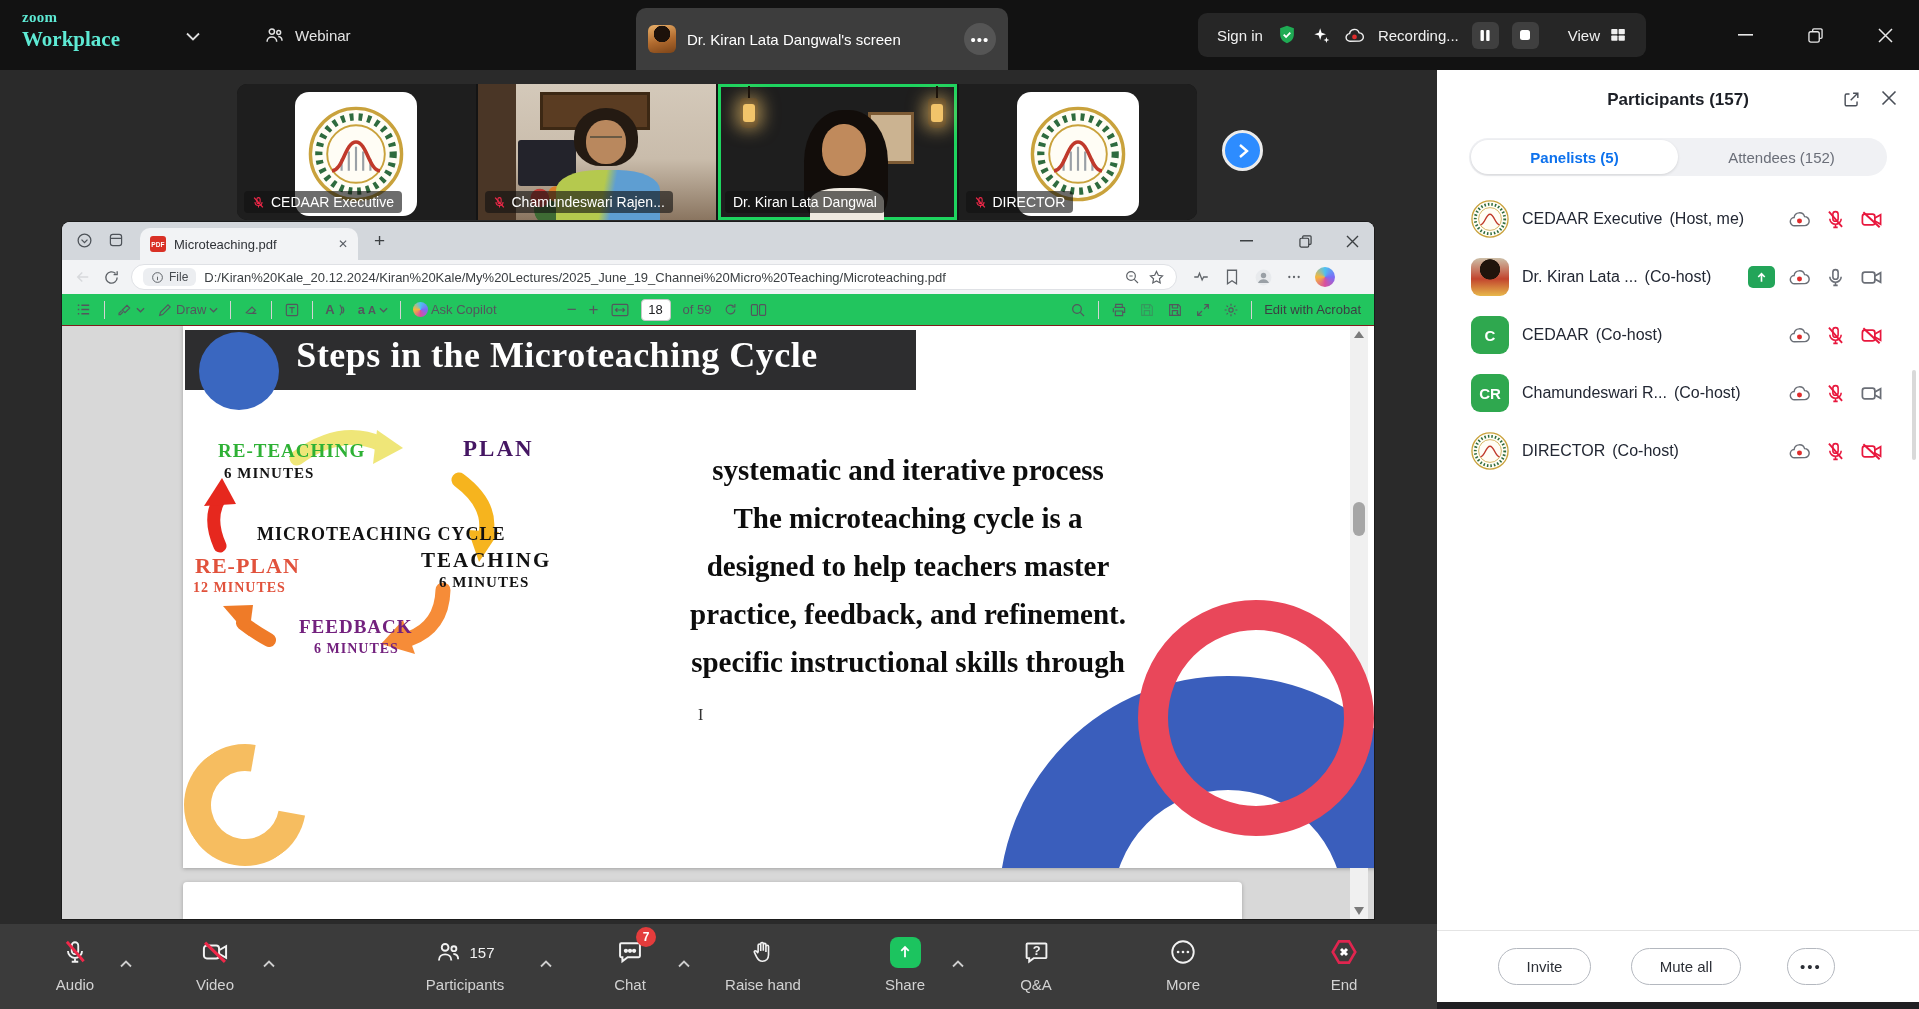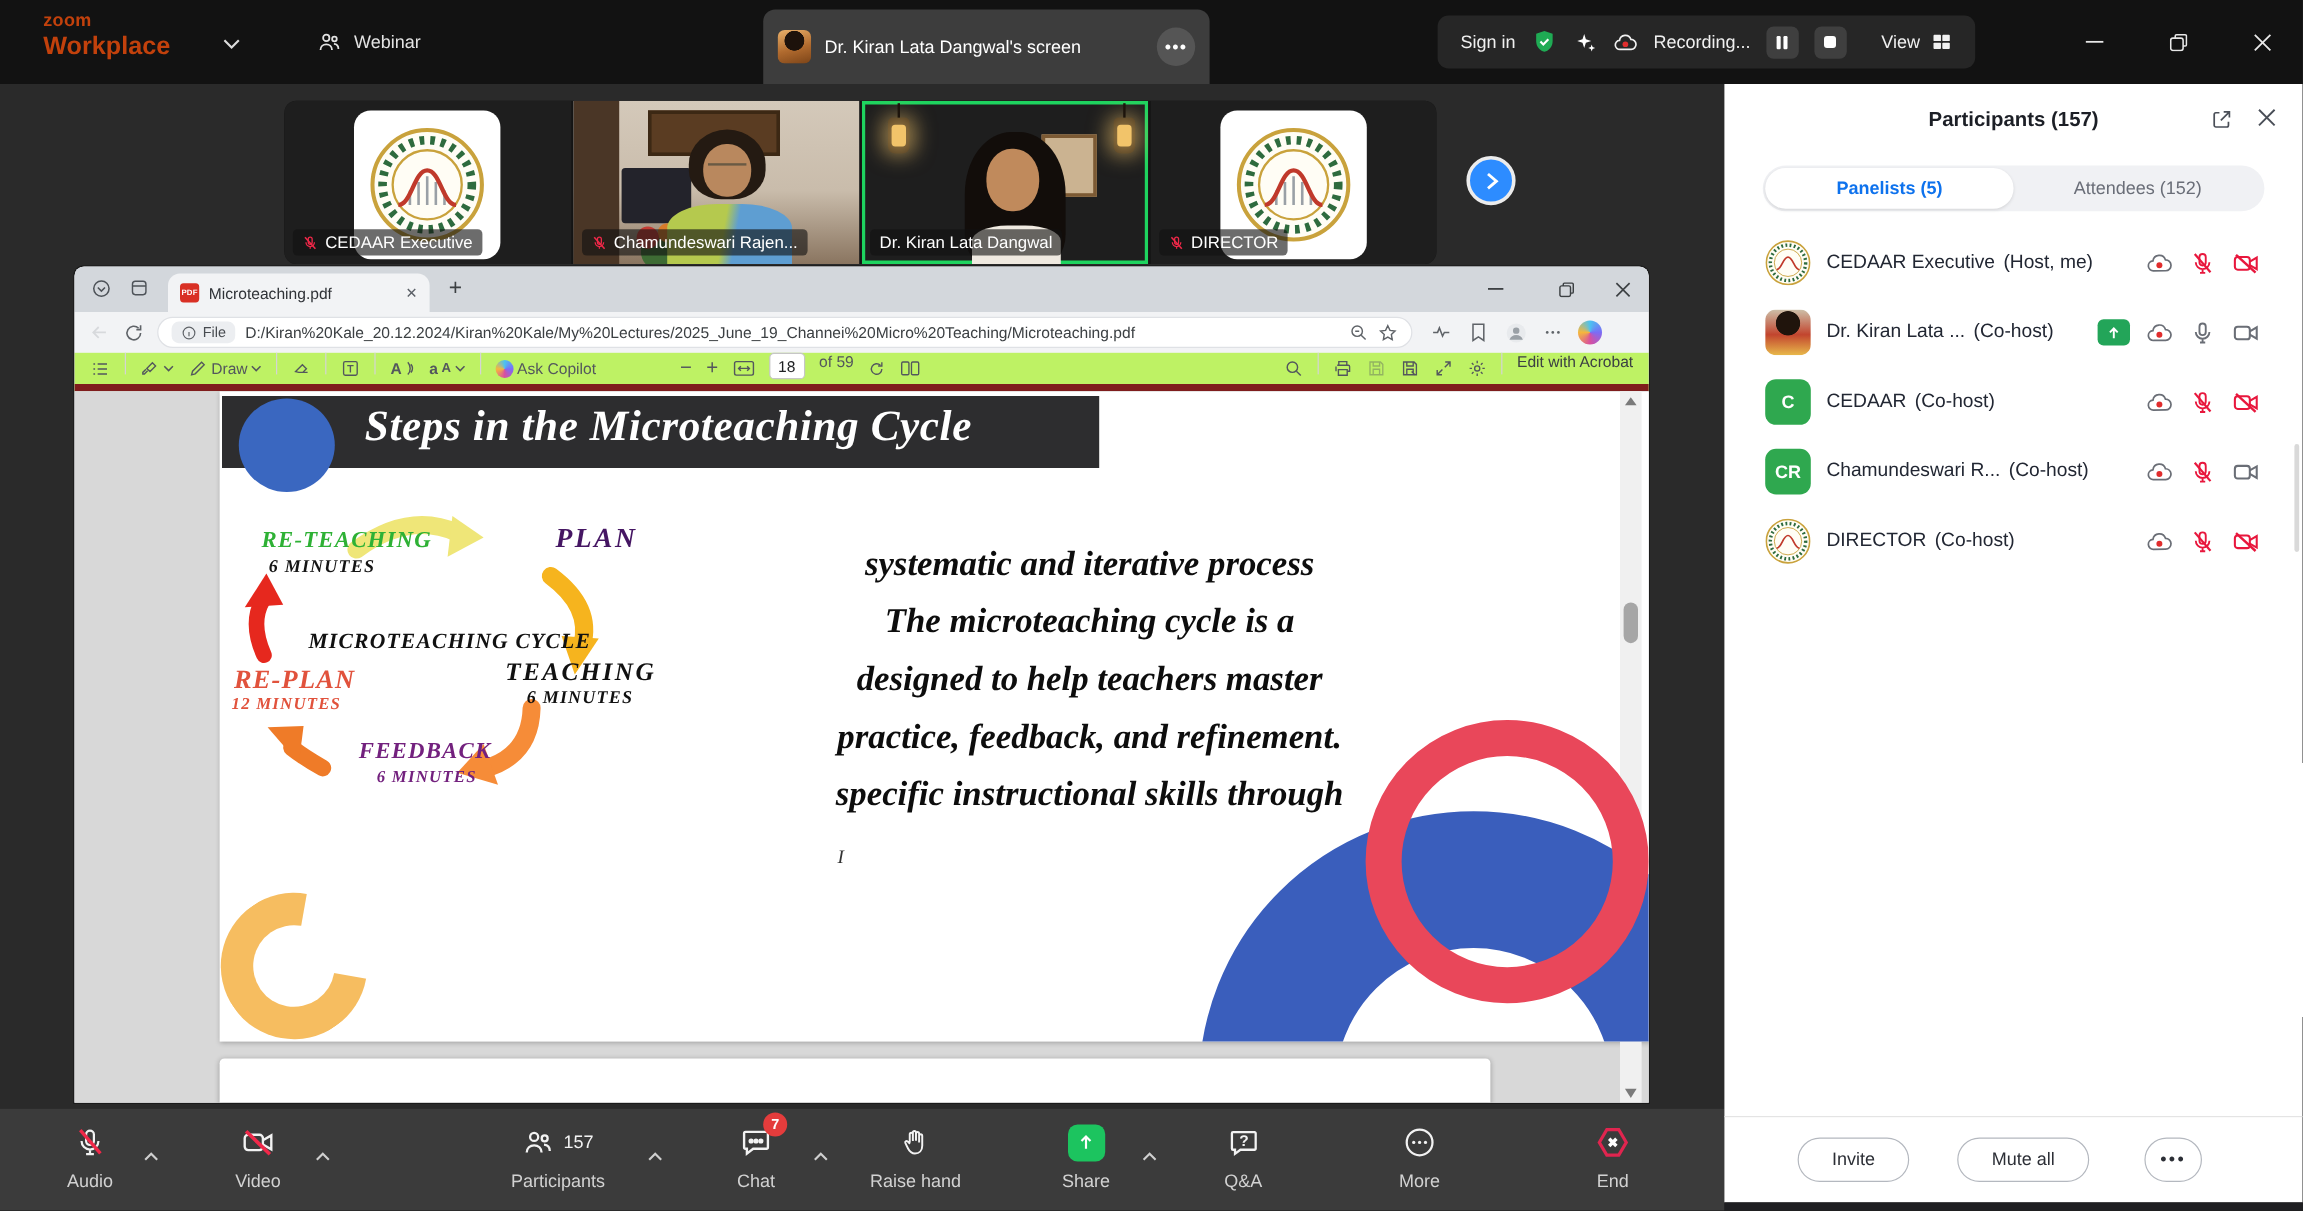--- a/index.html
+++ b/index.html
@@ -6,21 +6,21 @@
   html,body { background:#111; }
   #canvas {
     position: relative; width: 1919px; height: 1009px; overflow: hidden;
     background: #2a2a2a; font-family: "Liberation Sans", sans-serif;
     -webkit-font-smoothing: antialiased;
   }
   svg { display:block; }
 
   
   .top-bar { position:absolute; left:0; top:0; width:1919px; height:70px; background:#121212; }
-  .brand { position:absolute; left:36px; top:9px; color:#c2410c; }
+  .brand { position:absolute; left:22px; top:9px; color:#5eead4;font-family:Liberation Serif, serif; }
   .brand .b1 { font-size:15px; font-weight:bold; letter-spacing:.3px; }
   .brand .b2 { font-size:21px; font-weight:600; margin-top:1px; }
   .brand-chevron { position:absolute; left:186px; top:32px; color:#ddd; }
   .webinar-tab { position:absolute; left:256px; top:17px; height:36px; display:flex; align-items:center; gap:10px; color:#e3e3e3; font-size:15px; padding:0 8px; border-radius:8px; }
   .active-tab { position:absolute; left:636px; top:8px; width:372px; height:62px; background:#3d3d3d; border-radius:10px 10px 0 0; display:flex; align-items:center; gap:11px; padding:0 12px; }
   .tab-avatar { width:28px; height:28px; border-radius:6px; background: radial-gradient(circle at 50% 32%, #1d120b 0 34%, transparent 36%), linear-gradient(165deg,#e9b06a 0%,#b06a2e 55%,#7c4418 100%); flex:0 0 auto; }
   .active-tab .t-title { color:#fff; font-size:15px; white-space:nowrap; overflow:hidden; flex:1; }
   .tab-ellipsis { width:32px; height:32px; border-radius:50%; background:#555; color:#fff; display:flex; align-items:center; justify-content:center; font-size:15px; letter-spacing:1px; flex:0 0 auto; }
   .controls-pill { position:absolute; left:1198px; top:13px; height:44px; background:#262626; border-radius:9px; display:flex; align-items:center; gap:13px; padding:0 19px; color:#f0f0f0; font-size:15px; }
   .mini-btn { width:27px; height:27px; border-radius:6px; background:#3f3f3f; display:flex; align-items:center; justify-content:center; }
@@ -68,29 +68,29 @@
   .addr { position:absolute; left:0; top:38px; width:100%; height:34px; background:#f2f3f5; display:flex; align-items:center; padding:0 12px; gap:11px; }
   .nav-ico { color:#5f6368; flex:0 0 auto; }
   .nav-ico.dim { color:#b0b3b8; }
   .url-pill { width:1046px; height:26px; background:#fff; border:1px solid #dfe1e5; border-radius:14px; display:flex; align-items:center; gap:8px; padding:0 11px; overflow:hidden; }
   .file-chip { display:flex; align-items:center; gap:5px; background:#eceef1; border-radius:6px; padding:2px 8px; color:#474b50; font-size:12px; flex:0 0 auto; }
   .url-text { flex:1; font-size:13px; color:#3c4043; white-space:nowrap; overflow:hidden; }
   .addr-right { display:flex; align-items:center; gap:13px; margin-left:4px; }
   .copilot-dot { width:20px; height:20px; border-radius:50%; background: conic-gradient(#4cc2f1, #7b6cf6, #d84f9f, #f6b73c, #4cc2f1); }
   .copilot-dot.small { width:15px; height:15px; }
 
-  .pdf-bar { position:absolute; left:0; top:72px; width:100%; height:32px; background:#bef264; border-bottom:6px solid #7f1d1d; display:flex; padding:0 13px; gap:12px; color:#474b50; font-size:13px; }
+  .pdf-bar { position:absolute; left:0; top:72px; width:100%; height:32px; background:#22c55e; border-bottom:1px solid #7f1d1d; display:flex; align-items:center; padding:0 13px; gap:12px; color:#474b50; font-size:13px; }
   .sep { width:1px; height:18px; background:#d4d4d4; flex:0 0 auto; }
   .gi { color:#53575d; display:flex; align-items:center; gap:3px; }
   .pg-box { width:30px; height:22px; background:#fff; border:1px solid #c6c6c6; border-radius:4px; display:flex; align-items:center; justify-content:center; font-size:13px; color:#202124; }
   .dim { opacity:.4; }
   .acrobat { white-space:nowrap; color:#3c4043; }
 
   .pdf-content { position:absolute; left:0; top:104px; width:1312px; height:593px; background:#d8d8d8; overflow:hidden; }
-  .pdf-page { position:absolute; left:121px; top:0; width:1252px; height:542px; background:#fff; overflow:hidden; box-shadow:0 1px 4px rgba(0,0,0,.25);font-style:italic; }
+  .pdf-page { position:absolute; left:121px; top:0; width:1252px; height:542px; background:#fff; overflow:hidden; box-shadow:0 1px 4px rgba(0,0,0,.25); }
   .pdf-page-next { position:absolute; left:121px; top:556px; width:1059px; height:37px; background:#fff; border-radius:4px 4px 0 0; box-shadow:0 1px 4px rgba(0,0,0,.25); }
   .vscroll { position:absolute; left:1288px; top:0; width:18px; height:593px; background:#f0f0f0; }
   .vthumb { position:absolute; left:3px; top:176px; width:12px; height:34px; background:#a6a6a6; border-radius:6px; }
   .varrow { position:absolute; left:4px; width:10px; color:#7a7a7a; }
 
   
   .banner { position:absolute; left:2px; top:4px; width:731px; height:60px; background:#2d2d2f; z-index:1; }
   .blue-dot { position:absolute; left:16px; top:6px; width:80px; height:78px; border-radius:50%; background:#3a67c0; z-index:2; }
   .slide-title { position:absolute; left:18px; top:8px; width:712px; z-index:3; text-align:center; font-family:"Liberation Serif", serif; font-weight:bold; font-size:36px; color:#fff; letter-spacing:.5px; }
   .para { position:absolute; left:425px; top:120px; width:600px; z-index:3; font-family:"Liberation Serif", serif; font-weight:bold; font-size:29px; line-height:48px; color:#0d0d0d; text-align:center; }

